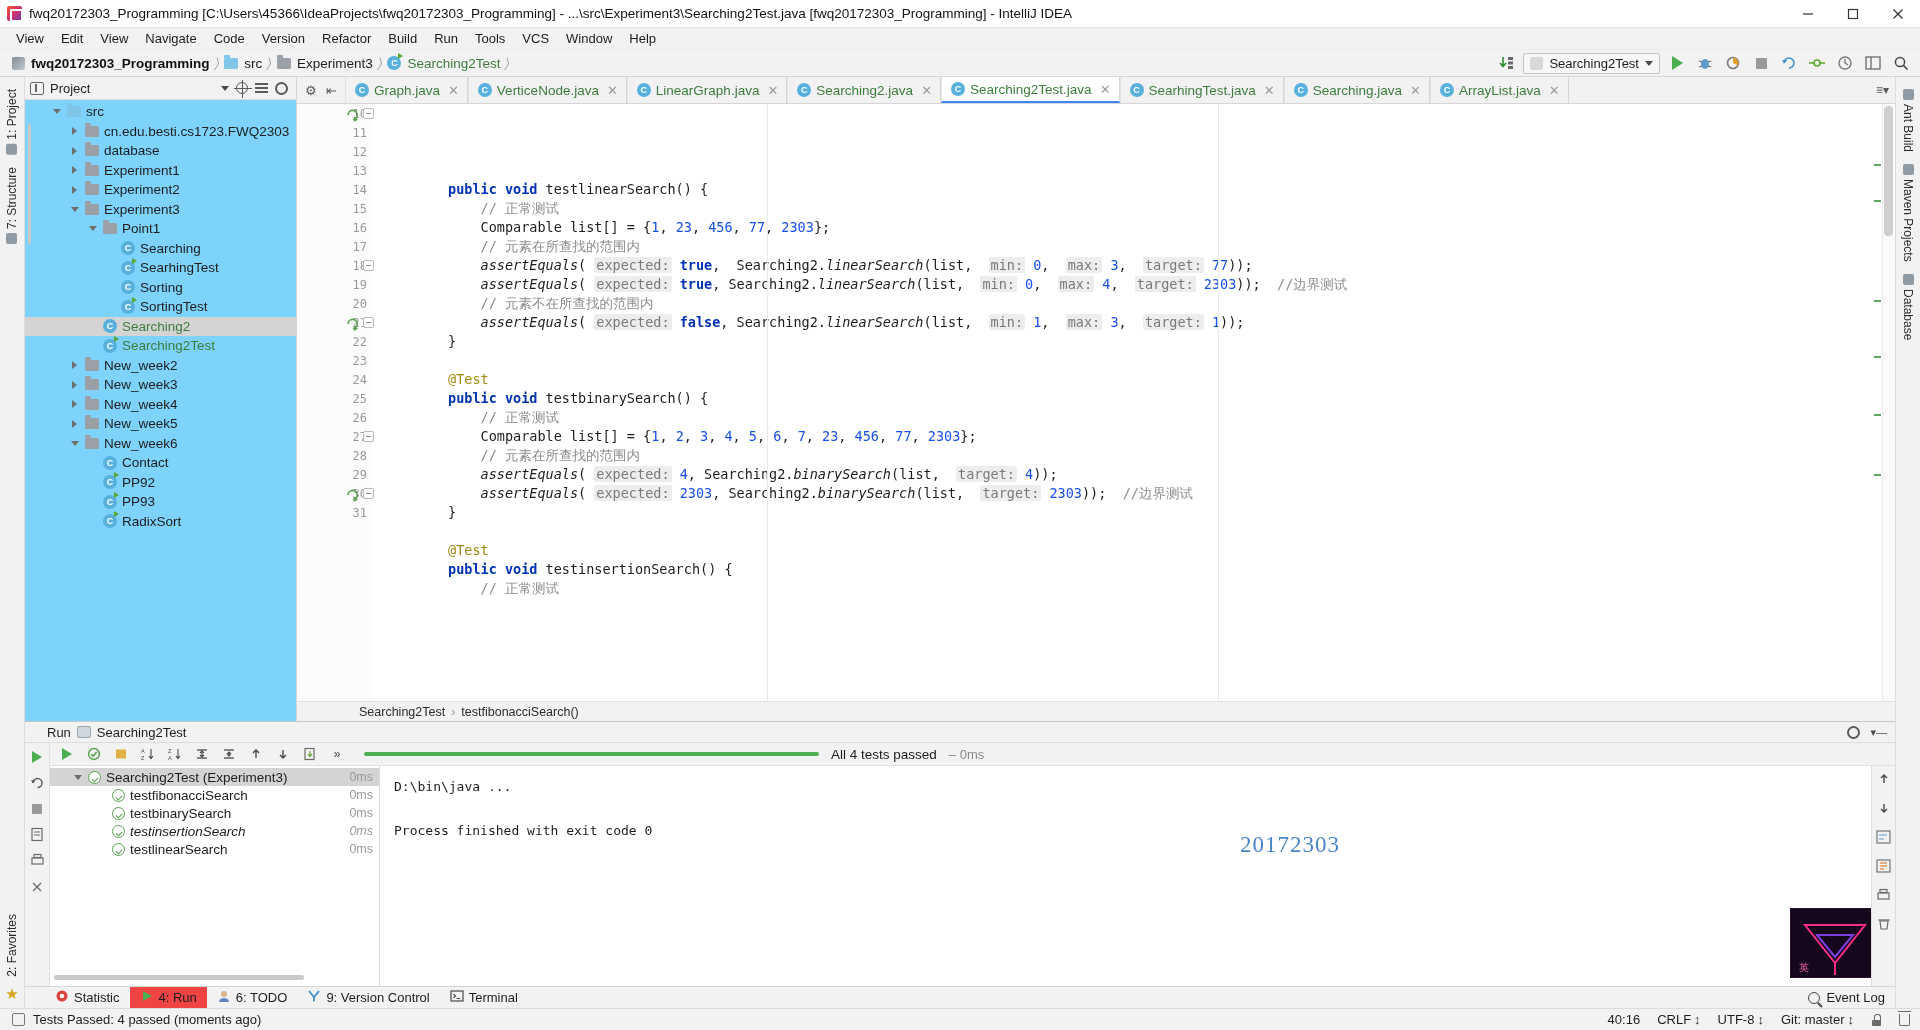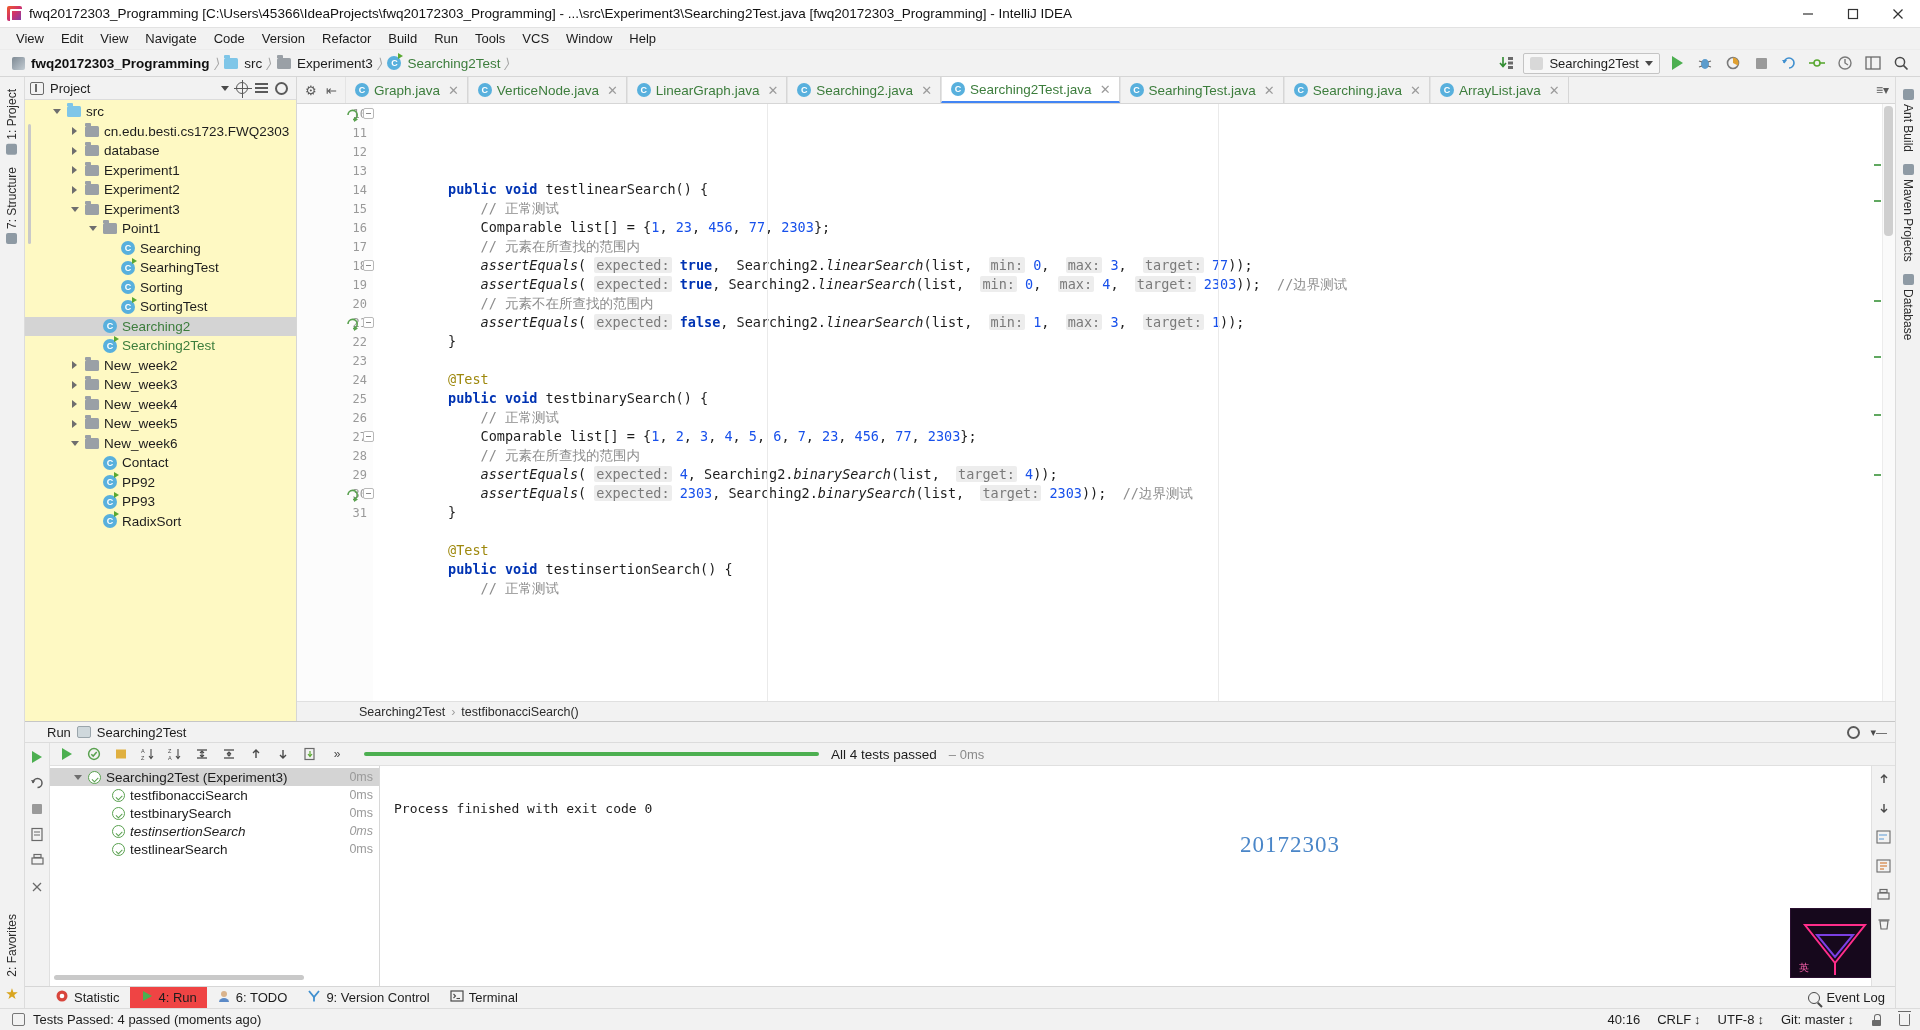--- a/index.html
+++ b/index.html
@@ -87,21 +87,21 @@
   }
   .vtab.rot180 { transform:rotate(180deg); }
   .vtab .minisq { width:11px;height:11px;background:#8e9aa4;border-radius:2px; }
   .strip-bottom { margin-top:auto; display:flex; flex-direction:column; align-items:center; gap:2px; padding-bottom:5px;}
 
   .center { flex:1 1 auto; display:flex; flex-direction:column; min-width:0; }
   .toprow { flex:1 1 auto; display:flex; min-height:0; }
 
   
   .project {
-    width:272px; flex:0 0 272px; background:#fef9c3; display:flex; flex-direction:column;
+    width:272px; flex:0 0 272px; background:#7dd3fc; display:flex; flex-direction:column;
     border-right:1px solid #d6d6d6;
   }
   .project-head {
     height:23px; flex:0 0 23px; background:#f2f2f2; display:flex; align-items:center;
     gap:6px; padding:0 5px; border-bottom:1px solid #dcdcdc;
   }
   .proj-ico { width:14px;height:13px;border:1.5px solid #6a6a6a;border-radius:2px; position:relative;}
   .proj-ico::after{content:"";position:absolute;left:4px;top:1px;width:1.5px;height:8px;background:#6a6a6a;}
   .project-head .ttl { font-size:13px; }
   .ph-icons { margin-left:auto; display:flex; align-items:center; gap:7px; padding-right:3px; }
@@ -811,20 +811,21 @@
                     <span class="tt-ms">0ms</span>
                   </div>
                   <div class="ttrow" style="padding-left: 62px;">
                     <span class="ok"></span>
                     <span>testlinearSearch</span>
                     <span class="tt-ms">0ms</span>
                   </div>
                 </div>
               <div class="console">
                 <div id="console-lines">
+                    <div class="ln">D:\bin\java ...</div>
                     <div class="ln" style="margin-top: 22px;">Process finished with exit code 0</div>
                   </div>
                 <div class="watermark">20172303</div>
                 <div class="neon">
                   <svg width="88" height="70" viewBox="0 0 88 70">
                     <rect width="88" height="70" fill="#16081c"></rect>
                     <polygon points="14,16 74,16 44,54" fill="none" stroke="#ff2d8a" stroke-width="2"></polygon>
                     <polygon points="26,26 62,26 44,48" fill="none" stroke="#7b3fe4" stroke-width="2"></polygon>
                     <line x1="44" y1="54" x2="44" y2="66" stroke="#ff2d8a" stroke-width="2"></line>
                     <text x="8" y="62" fill="#ff64b0" font-size="10" font-family="DejaVu Sans">英</text>

